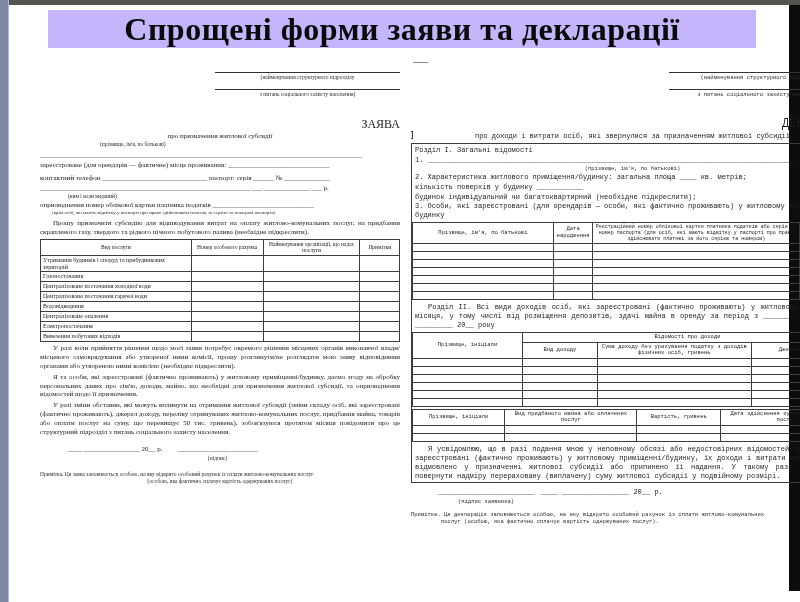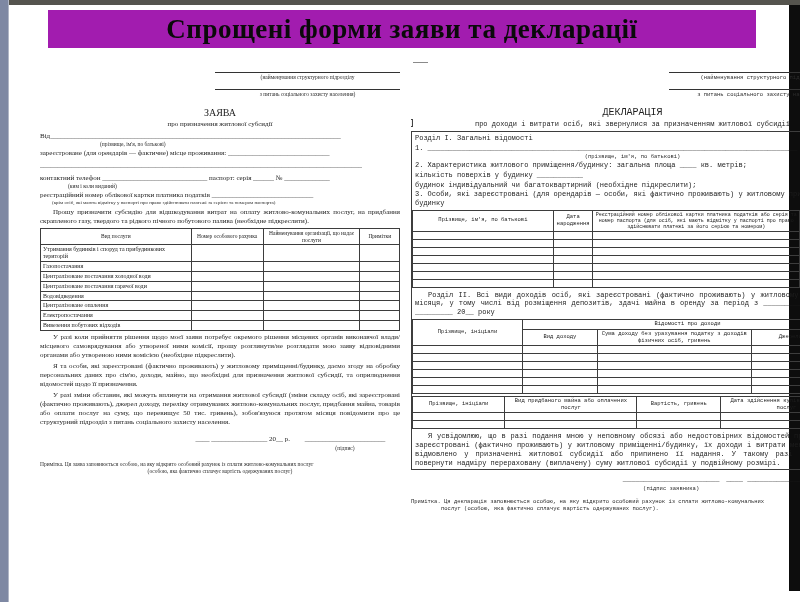--- a/index.html
+++ b/index.html
@@ -10,53 +10,53 @@
     position:relative;
     overflow:hidden;
     color:#222;
   }
   .top-bar   { position:absolute; top:0; left:0; width:800px; height:5px; background:#55544e; }
   .left-bar  { position:absolute; top:0; left:0; width:9px; height:602px; background:#7e88a3; border-right:1px solid #b0b6c6; }
   .right-bar { position:absolute; top:5px; right:0; width:11px; height:586px; background:#0d0d0d; }
 
   .title-banner {
     position:absolute; left:48px; top:10px; width:708px; height:38px;
-    background:#a21caf;
+    background:#c4b5fd;
     display:flex; align-items:center; justify-content:center;
-    font-size:27px; font-weight:bold; color:#0a0a0a;
+    font-size:32px; font-weight:bold; color:#0a0a0a;
     letter-spacing:0.5px;
   }
 
   .form { position:absolute; top:60px; color:#1d1d1d; overflow:hidden; }
   .form-zayava { left:40px;  width:360px; font-size:7px; line-height:1.28; }
   .form-dekl   { left:411px; width:443px; font-size:7px; line-height:1.28;font-family:Liberation Mono, monospace; }
 
   .hdr-block { width:185px; margin-left:auto; text-align:center; margin-top:6px; margin-bottom:4px; }
   .hdr-block .line { border-bottom:1px solid #333; height:7px; margin-bottom:1px; }
   .hint  { font-size:5.5px; color:#2c2c2c; }
   .hint-left { font-size:5.5px; color:#2c2c2c; margin-left:28px; }
   .tiny  { font-size:5px; color:#2c2c2c; }
-  .doc-title    { text-align:center; font-size:10px; margin-top:9px; }
+  .doc-title    { text-align:right; font-size:12px; margin-top:19px; }
   .doc-subtitle { text-align:center; font-size:7px; position:relative; }
   .center { text-align:center; }
   .fill-line { white-space:nowrap; overflow:hidden; margin-top:1px; }
   p.justify { text-align:justify; text-indent:13px; margin-top:2px; }
   .no-indent { text-indent:0; }
 
   table { width:100%; border-collapse:collapse; margin-top:2px; table-layout:fixed; }
   td, th { border:1px solid #3d3d3d; font-weight:normal; vertical-align:middle; padding:1px 2px; }
   th { text-align:center; font-size:5.5px; line-height:1.2; }
   td { font-size:6px; }
   tr.empty td { height:8px; padding:0; }
   .svc-table td.svc { text-align:left; font-size:6px; line-height:1.15; }
 
   .box { border:1px solid #3d3d3d; padding:2px 3px 1px; margin-top:2px; position:relative; }
   .box table { width:calc(100% + 6px); margin-left:-3px; }
 
-  .sign-row { display:flex; justify-content:flex-end; margin-top:8px; }
+  .sign-row { display:flex; justify-content:flex-start; margin-top:8px; }
   .sign-right { width:110px; text-align:center; }
   .sign-left-block { width:110px; text-align:center; margin-left:20px; }
   .note { margin-top:8px; }
 
   .dash { position:absolute; border-top:1px solid #8a8a8a; width:15px; }
   .dash-l { left:2px; top:2px; }
   .dash-r { right:34px; top:6px; }
 
   .anchor-icon {
     position:absolute; left:-6px; top:-1px;
@@ -82,28 +82,28 @@
   <div class="hdr-block">
     <div class="line"></div>
     <div class="hint">(найменування структурного підрозділу</div>
     <div class="line" style="margin-top:2px;"></div>
     <div class="hint">з питань соціального захисту населення)</div>
   </div>
 
   <div class="doc-title">ЗАЯВА</div>
   <div class="doc-subtitle">про призначення житлової субсидії</div>
 
-  <div class="fill-line" style="margin-top:3px;">Від___________________________________________________________________________________</div>
   <div class="hint" style="margin-left:60px;">(прізвище, ім'я, по батькові)</div>
 
+  <div class="fill-line" style="margin-top:3px;">____________________________________________________________________________________________</div>
   <div class="fill-line">зареєстроване (для орендарів — фактичне) місце проживання: _____________________________</div>
-  <div class="fill-line" style="margin-top:3px;">____________________________________________________________________________________________</div>
   <div class="fill-line" style="margin-top:4px;">контактний телефон ______________________________ паспорт: серія ______ № _____________</div>
+  <div class="fill-line">____________________________________________________________ ___ _____________ ___ р.</div>
   <div class="hint-left">(ким і коли виданий)</div>
-  <div class="fill-line">реєстраційний номер облікової картки платника податків _____________________________</div>
+  <div class="fill-line">оприлюднення номер облікової картки платника податків _____________________________</div>
   <div class="tiny" style="margin-left:12px;">(крім осіб, які мають відмітку у паспорті про право здійснювати платежі за серією та номером паспорта)</div>
 
   <p class="justify">Прошу призначити субсидію для відшкодування витрат на оплату житлово-комунальних послуг, на придбання скрапленого газу, твердого та рідкого пічного побутового палива (необхідне підкреслити).</p>
 
   <table class="svc-table">
     <colgroup>
         <col style="width:42%">
         <col style="width:20%">
         <col style="width:27%">
         <col style="width:11%">

